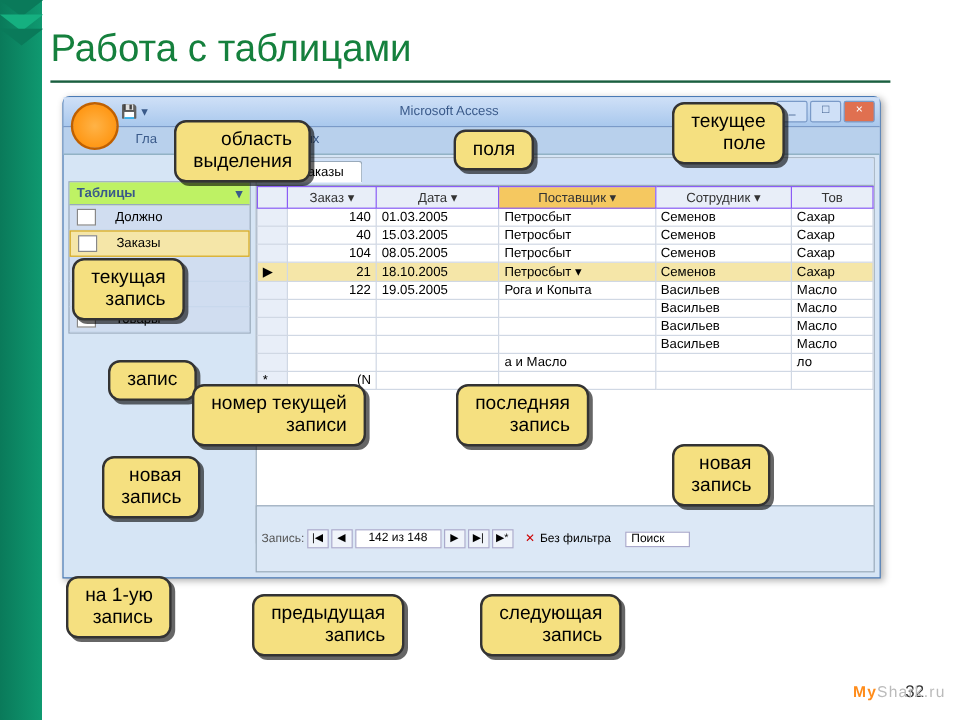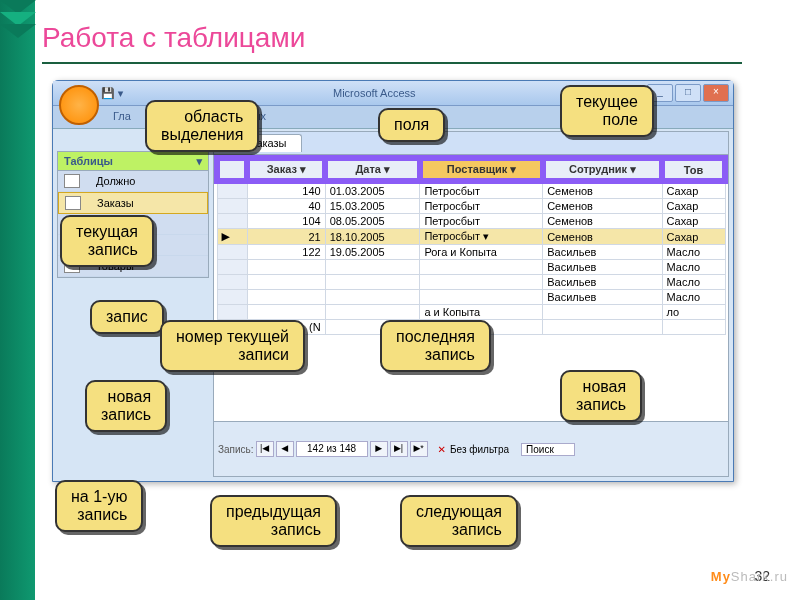--- a/index.html
+++ b/index.html
@@ -1,39 +1,39 @@
 <!DOCTYPE html>
 <html><head>
 <meta charset="utf-8">
 <style>
 body{margin:0;font-family:Arial,sans-serif;background:#fff;width:800px;height:600px;overflow:hidden;position:relative}
 .slide-bg{position:absolute;left:0;top:0;width:35px;height:600px;background:linear-gradient(90deg,#0a7a5a,#0f9970)}
 .chevrons{position:absolute;left:0;top:0;width:35px;height:70px}
 .chev{position:absolute;left:0;width:0;height:0;border-left:18px solid transparent;border-right:18px solid transparent;border-top:14px solid #0a7a5a}
-.title{position:absolute;left:42px;top:22px;font-size:28px;color:#ec4899;border-bottom:2px solid #1a5f3f;width:700px;padding-bottom:8px}
+.title{position:absolute;left:42px;top:22px;font-size:32px;color:#15803d;border-bottom:2px solid #1a5f3f;width:700px;padding-bottom:8px}
 .app-window{position:absolute;left:52px;top:80px;width:680px;height:400px;background:#d6e5f5;border:1px solid #4a7ab5;border-radius:6px 6px 0 0;box-shadow:2px 2px 6px rgba(0,0,0,.3)}
 .titlebar{height:24px;background:linear-gradient(#cfe0f7,#a9c8ed);border-bottom:1px solid #7a9ac8;position:relative;font-size:11px;display:flex;align-items:center}
 .app-title{color:#3a5a8a;margin-left:280px}
 .winbtn{position:absolute;right:4px;top:3px;display:flex;gap:2px}
 .wb{width:24px;height:16px;background:#cfe0f7;border:1px solid #7a9ac8;border-radius:2px;font-size:10px;text-align:center;line-height:14px;color:#3a5a8a}
 .wb.close{background:#e07050;color:#fff}
 .office-btn{position:absolute;left:6px;top:4px;width:36px;height:36px;background:radial-gradient(circle,#ffb347,#ff8c00);border-radius:50%;border:2px solid #c06000;z-index:3}
 .qat{position:absolute;left:48px;top:6px;font-size:11px;color:#3a5a8a}
 .ribbon-tabs{height:22px;background:#b8d0ec;border-bottom:1px solid #8ab;padding-left:50px;display:flex;font-size:11px}
 .rtab{padding:4px 10px;color:#3a5a8a}
 .nav-pane{position:absolute;left:4px;top:70px;width:150px;background:#d0ddf0;border:1px solid #9ab;font-size:11px}
 .np-header{background:#bef264;padding:3px 6px;font-weight:bold;color:#3a5a8a;border-bottom:1px solid #9ab}
 .np-item{padding:3px 6px;display:flex;align-items:center;gap:16px;border-bottom:1px solid #c8d8ec}
 .np-item.active{background:#f5e6a8;border:1px solid #d4a820}
 .ticon{width:14px;height:12px;background:#fff;border:1px solid #888;display:inline-block}
 .table-area{position:absolute;left:160px;top:50px;right:4px;bottom:28px;background:#fff;border:1px solid #9ab}
 .tab-strip{height:22px;background:#cfe0f7;border-bottom:1px solid #9ab;display:flex;align-items:center;padding-left:4px;font-size:11px}
 .doc-tab{background:#fff;border:1px solid #9ab;border-bottom:none;padding:2px 14px;border-radius:3px 3px 0 0}
 .grid{font-size:11px;border-collapse:collapse;width:100%}
-.grid th{background:#e8eef8;border:6px solid #8b5cf6;padding:2px 4px;font-weight:bold;color:#333}
+.grid th{background:#e8eef8;border:1px solid #8b5cf6;padding:2px 4px;font-weight:normal;color:#333}
 .grid th.current{background:#f5c860}
 .grid td{border:1px solid #d0d8e4;padding:1px 4px;text-align:left;white-space:nowrap}
 .grid td.num{text-align:right}
 .grid tr.current td{background:#f5e6a8}
 .row-sel{width:16px;background:#e8eef8;border:1px solid #b8c8dc;text-align:center}
 .nav-bar{position:absolute;left:160px;bottom:4px;right:4px;height:22px;background:#dce8f6;border:1px solid #9ab;display:flex;align-items:center;font-size:10px;gap:2px;padding:16px 4px}
 .nav-bar .lbl{color:#555}
 .nbtn{width:16px;height:14px;background:#f0f4fa;border:1px solid #aac;text-align:center;line-height:12px;font-size:9px}
 .rec-box{width:70px;height:14px;background:#fff;border:1px solid #aac;text-align:center;line-height:14px}
 .filter-area{margin-left:8px;display:flex;align-items:center;gap:4px}
@@ -171,21 +171,21 @@
             <td class="num"></td>
             <td></td>
             <td></td>
             <td>Васильев</td>
             <td>Масло</td>
           </tr>
           <tr>
             <td class="row-sel"></td>
             <td class="num"></td>
             <td></td>
-            <td>а и Копыта</td>
+            <td>а и Масло</td>
             <td></td>
             <td>ло</td>
           </tr>
         </tbody>
       <tbody>
           <tr>
         <td class="row-sel">*</td>
         <td class="num">(N</td>
             <td></td>
             <td></td>

